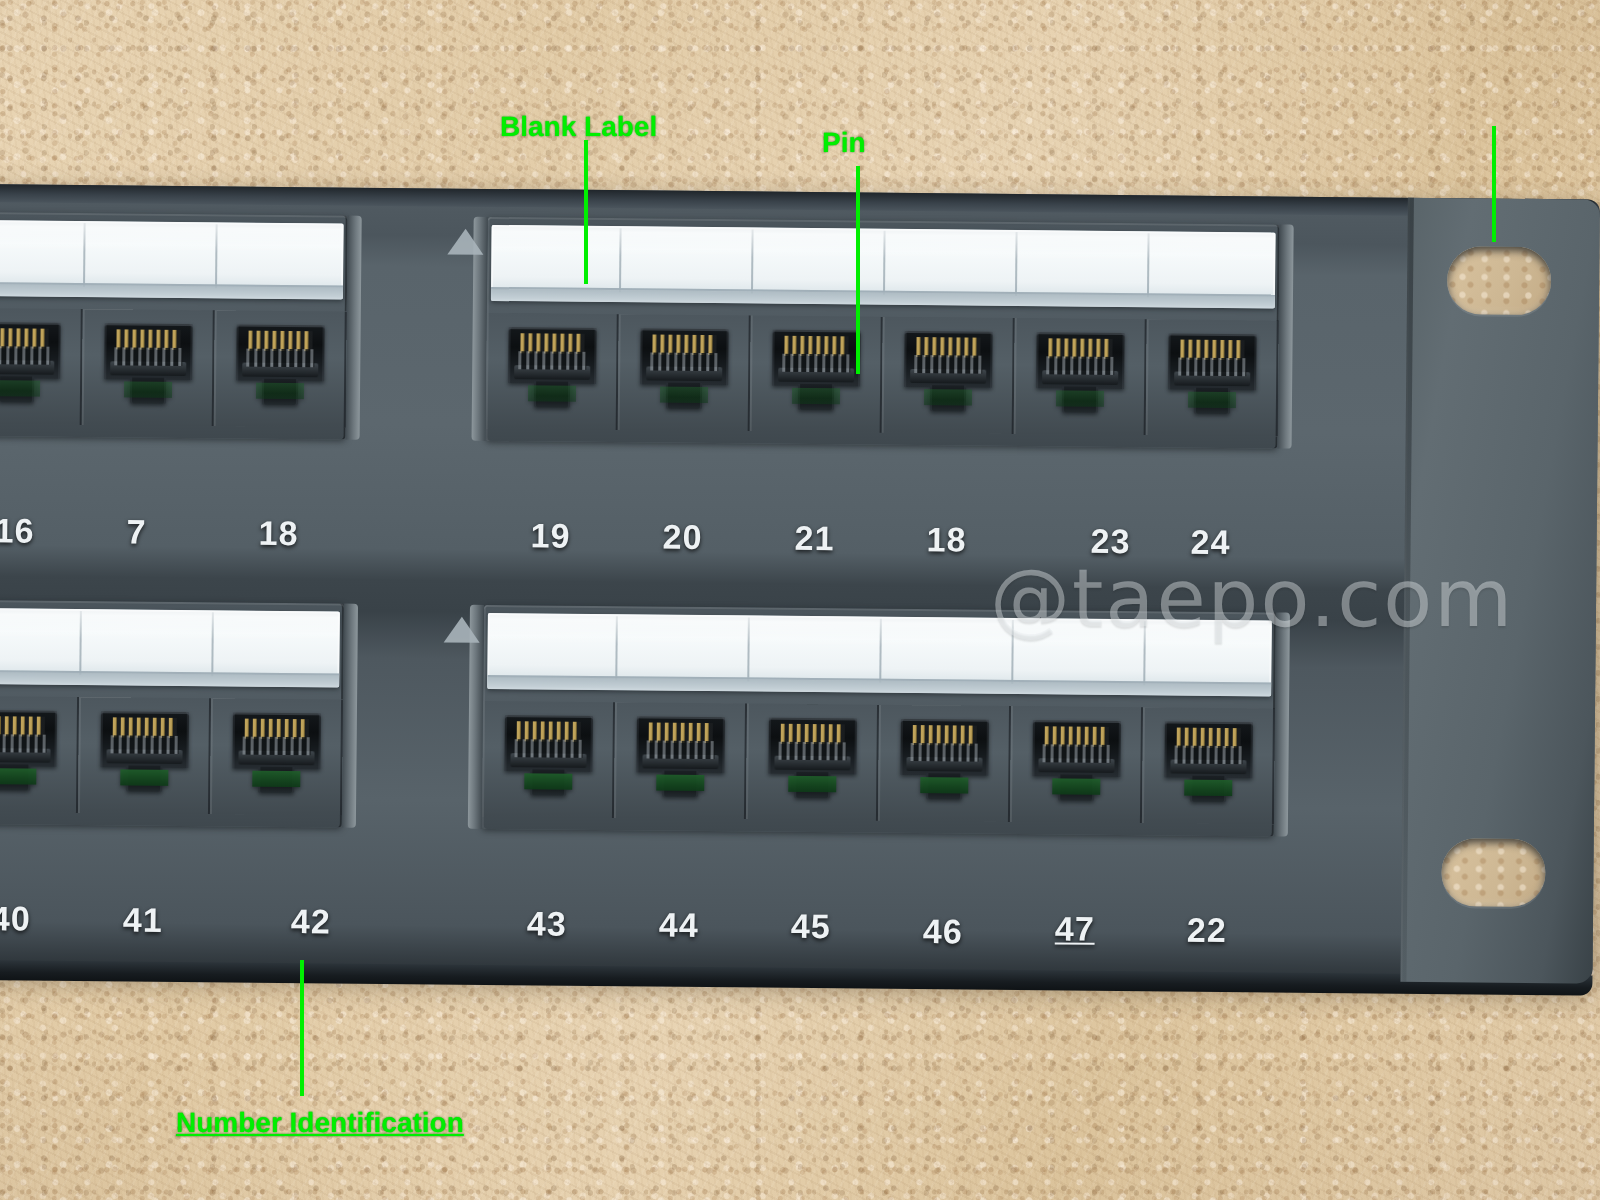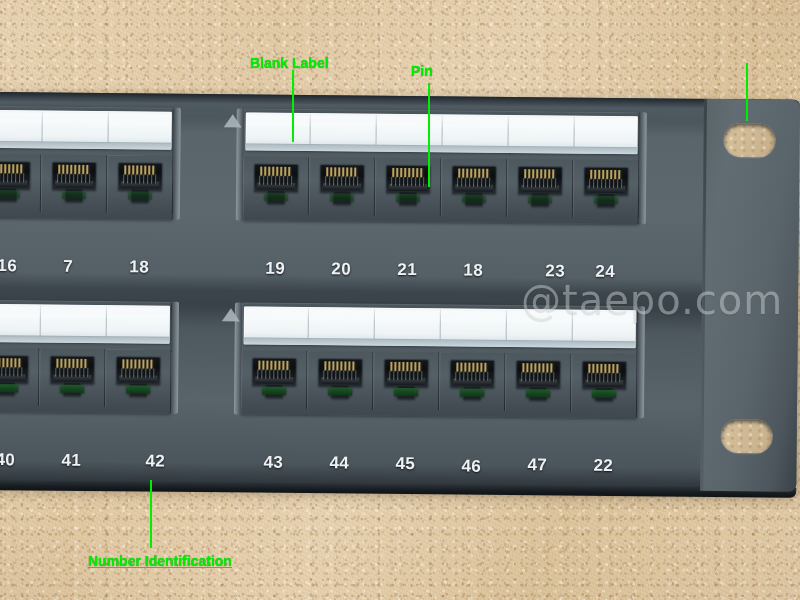--- a/index.html
+++ b/index.html
@@ -285,21 +285,20 @@
     position: absolute;
     left: 495px;
     top: 277px;
     font-size: 40px;
     font-family: "DejaVu Sans", sans-serif;
     color: rgba(232,236,238,.42);
     letter-spacing: 1px;
     white-space: nowrap;
     text-shadow: 0 1px 1px rgba(0,0,0,.10);
     pointer-events: none;
-    margin-left: 26px;
   }
 
   
   .gapwedge {
     position: absolute;
     width: 0; height: 0;
     border-left: 9px solid transparent;
     border-right: 9px solid transparent;
     border-bottom: 13px solid #a9b4ba;
     opacity: .9;
@@ -568,21 +567,21 @@
         <div class="pnum" style="left: 609px; top: 164px;">24</div>
       </div>
     <div id="numbers-lower">
         <div class="pnum" style="left: 11px; top: 358px;">40</div>
         <div class="pnum" style="left: 77px; top: 358px;">41</div>
         <div class="pnum" style="left: 143px; top: 358px; margin-left: 18px;">42</div>
         <div class="pnum" style="left: 279px; top: 358px;">43</div>
         <div class="pnum" style="left: 345px; top: 358px;">44</div>
         <div class="pnum" style="left: 411px; top: 358px;">45</div>
         <div class="pnum" style="left: 477px; top: 360px;">46</div>
-        <div class="pnum" style="left: 543px; top: 358px;">47</div>
+        <div class="pnum" style="left: 543px; top: 358px; text-decoration: underline;">47</div>
         <div class="pnum" style="left: 609px; top: 358px;">22</div>
       </div>
   </div>
 
   <div class="watermark">@taepo.com</div>
 
   <div class="anno" style="left:250px; top:35px;margin-top:20px;">Blank Label</div>
   <div class="leader" style="left:292px; top:70px; height:72px;"></div>
 
   <div class="anno" style="left:411px; top:63px;">Pin</div>

